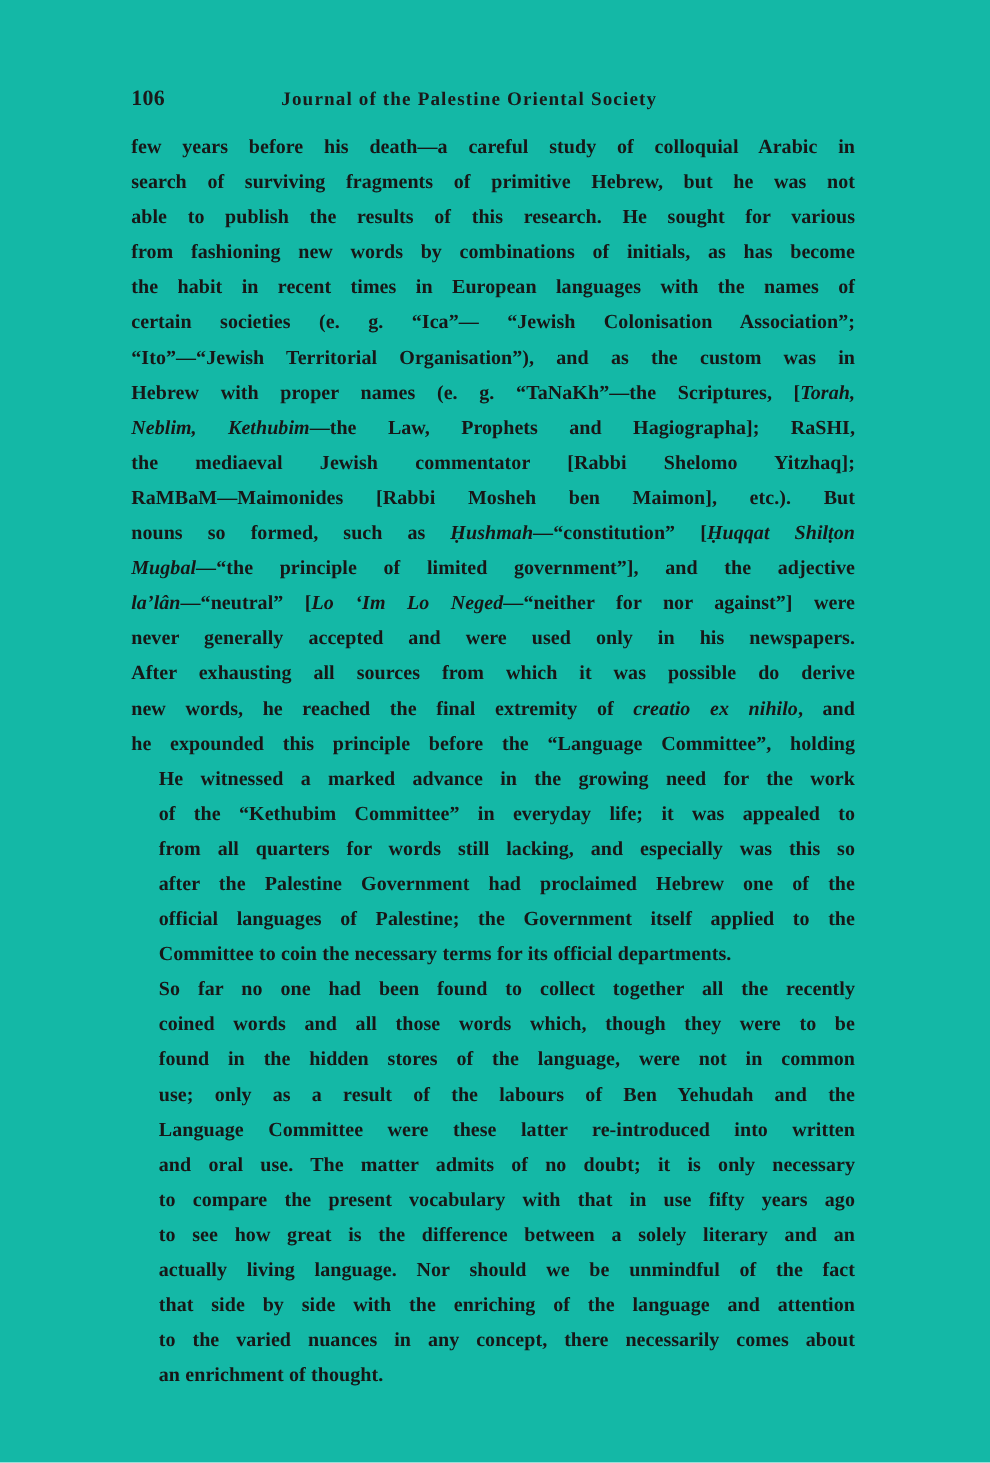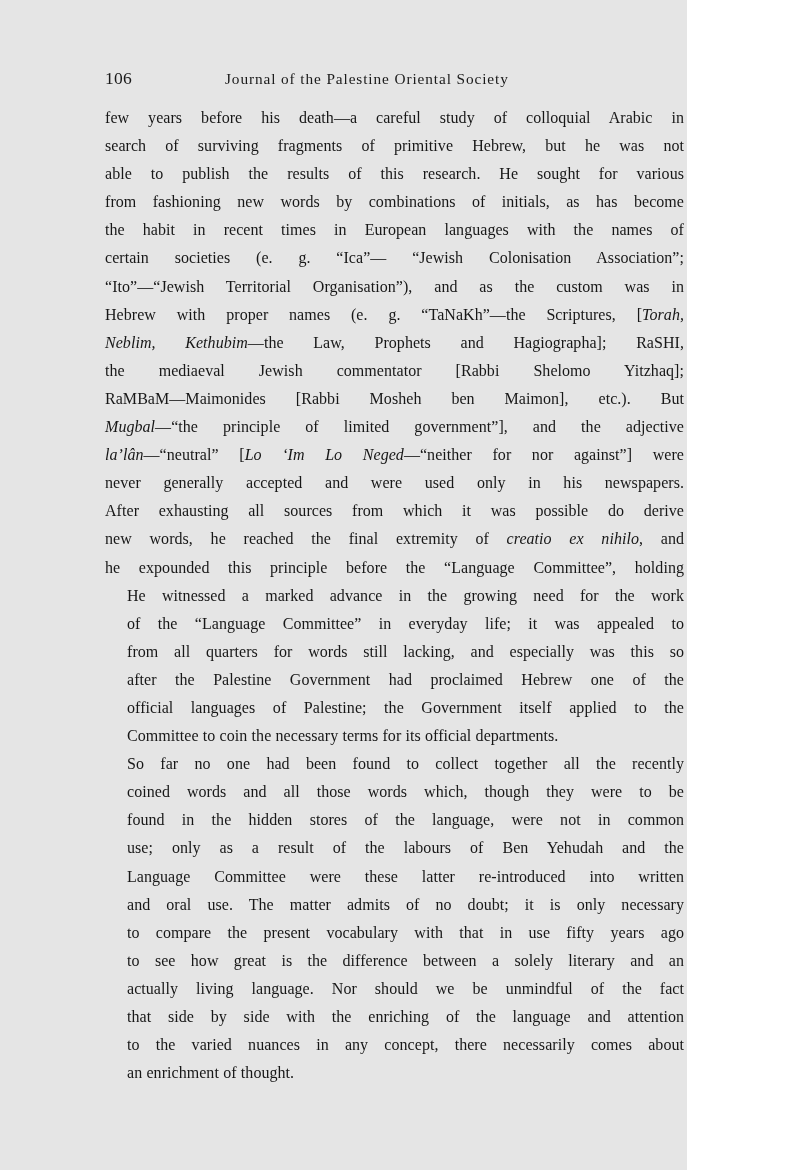--- a/index.html
+++ b/index.html
@@ -2,26 +2,27 @@
 <html><head>
 <meta charset="utf-8">
 <style>
   html, body {
     margin: 0;
     padding: 0;
     background: #ffffff;
   }
   .page {
     position: relative;
-    width: 687px;
+    width: 792px;
     height: 1170px;
-    background: #e5e5e5;
+    background: #14b8a6;
     overflow: hidden;
     font-family: "Liberation Serif", "DejaVu Serif", serif;
     color: #171717;
+    font-weight: bold;
   }
   .header {
     position: absolute;
     left: 105px;
     top: 68px;
     width: 578px;
     height: 24px;
     display: flex;
     align-items: baseline;
   }
@@ -89,30 +90,31 @@
         <span class="line">search of surviving fragments of primitive Hebrew, but he was not</span>
         <span class="line">able to publish the results of this research.  He sought for various</span>
         <span class="line">from fashioning new words by combinations of initials, as has become</span>
         <span class="line">the habit in recent times in European languages with the names of</span>
         <span class="line">certain societies (e. g. “Ica”— “Jewish Colonisation Association”;</span>
         <span class="line">“Ito”—“Jewish Territorial Organisation”), and as the custom was in</span>
         <span class="line">Hebrew with proper names (e. g. “TaNaKh”—the Scriptures, [<i>Torah,</i></span>
         <span class="line"><i>Neblim, Kethubim</i>—the Law, Prophets and Hagiographa]; RaSHI,</span>
         <span class="line">the mediaeval Jewish commentator [Rabbi Shelomo Yitzhaq];</span>
         <span class="line">RaMBaM—Maimonides [Rabbi Mosheh ben Maimon], etc.).  But</span>
+        <span class="line">nouns so formed, such as <i>Ḥushmah</i>—“constitution” [<i>Ḥuqqat Shilṭon</i></span>
         <span class="line"><i>Mugbal</i>—“the principle of limited government”], and the adjective</span>
         <span class="line"><i>la’lân</i>—“neutral” [<i>Lo ‘Im Lo Neged</i>—“neither for nor against”] were</span>
         <span class="line">never generally accepted and were used only in his newspapers.</span>
         <span class="line">After exhausting all sources from which it was possible do derive</span>
         <span class="line">new words, he reached the final extremity of <i>creatio ex nihilo</i>, and</span>
         <span class="line">he expounded this principle before the “Language Committee”, holding</span>
       </p>
     <p class="para indent" id="para-2">
         <span class="line">He witnessed a marked advance in the growing need for the work</span>
-        <span class="line">of the “Language Committee” in everyday life; it was appealed to</span>
+        <span class="line">of the “Kethubim Committee” in everyday life; it was appealed to</span>
         <span class="line">from all quarters for words still lacking, and especially was this so</span>
         <span class="line">after the Palestine Government had proclaimed Hebrew one of the</span>
         <span class="line">official languages of Palestine; the Government itself applied to the</span>
         <span class="line last">Committee to coin the necessary terms for its official departments.</span>
       </p>
     <p class="para indent" id="para-3">
         <span class="line">So far no one had been found to collect together all the recently</span>
         <span class="line">coined words and all those words which, though they were to be</span>
         <span class="line">found in the hidden stores of the language, were not in common</span>
         <span class="line">use; only as a result of the labours of Ben Yehudah and the</span>

